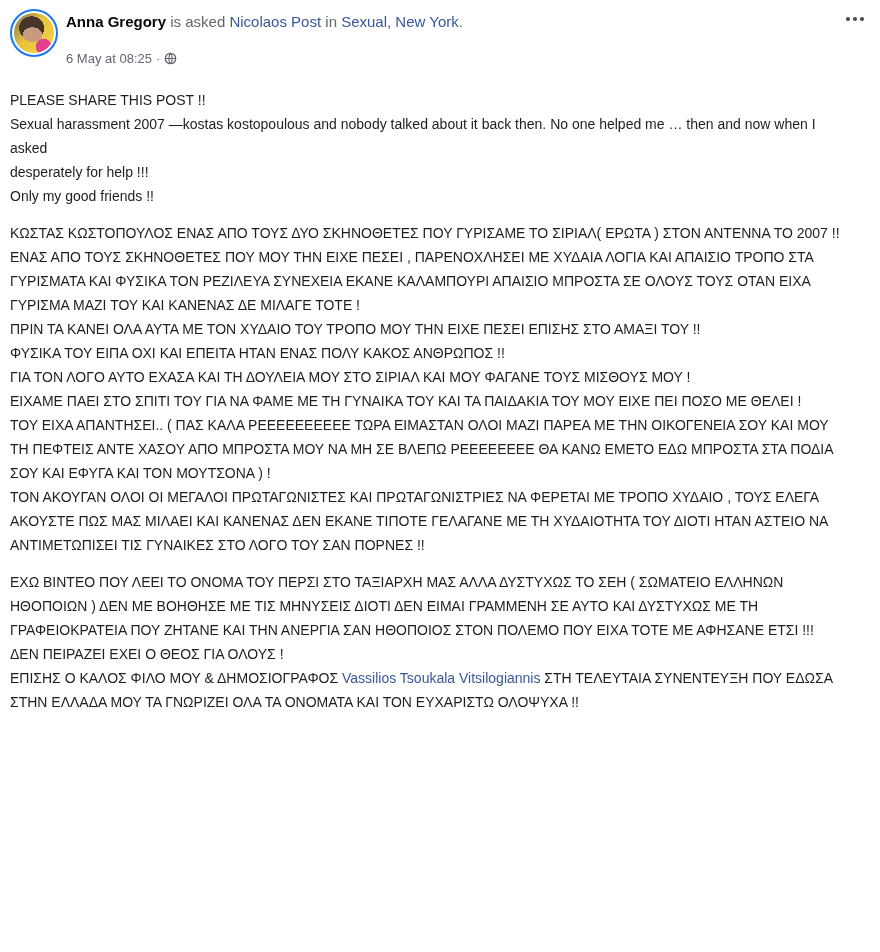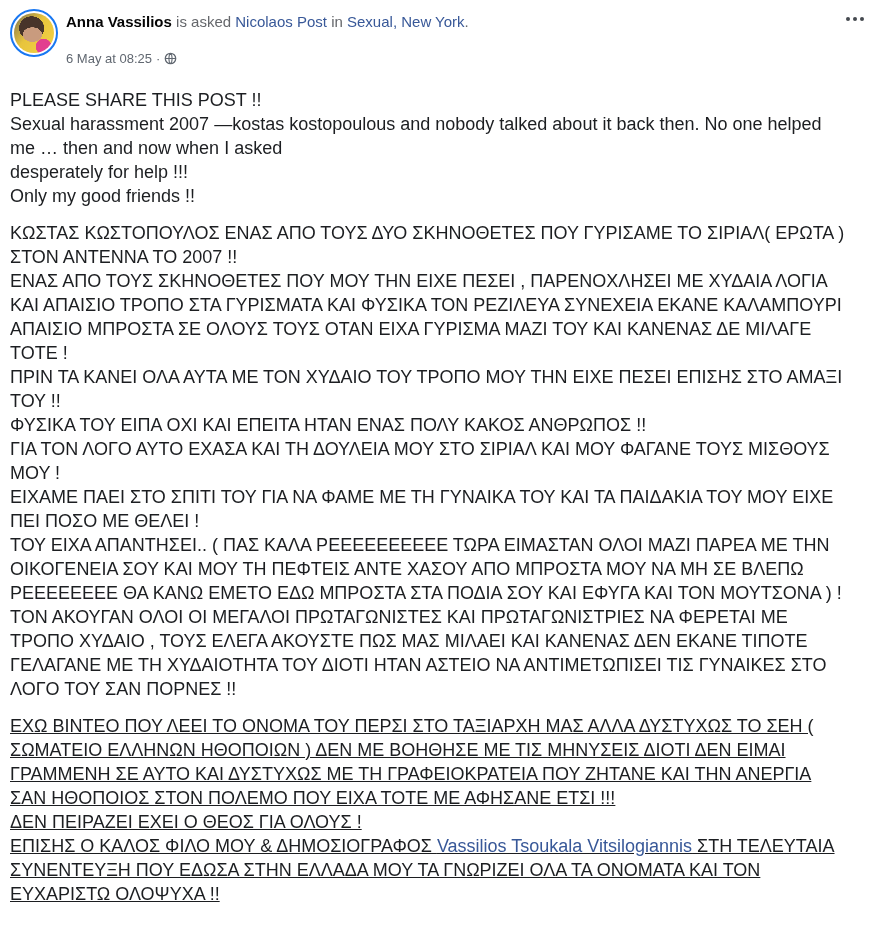--- a/index.html
+++ b/index.html
@@ -56,41 +56,41 @@
     cursor: pointer;
   }
   .menu-btn i {
     width: 4px; height: 4px; border-radius: 50%;
     background: #44494f; display: block;
   }
 
   
   .post-body {
     padding: 21px 34px 0 10px;
-    font-size: 18px;
+    font-size: 14px;
     line-height: 24px;
     color: #1c1e21;
   }
   .para { white-space: pre-line; margin: 0 0 13px 0; }
-  .para:last-child { margin-bottom: 12px; text-decoration: underline; }
+  .para:last-child { margin-bottom: 12px; }
   .inline-link { color: #385898; cursor: pointer; text-decoration: none; }
 </style>
 </head>
 <body>
 
 <div class="post">
 
   <div class="post-header">
     <div class="avatar-ring">
       <div class="avatar-photo"></div>
     </div>
 
     <div class="header-text">
       <div class="header-line1">
-        <span class="author">Anna Vassilios</span>
+        <span class="author">Anna Gregory</span>
         <span>is asked</span>
         <span class="hlink">Nicolaos Post</span>
         <span>in</span> <span class="hlink">Sexual, New York</span><span>.</span>
       </div>
       <div class="header-line2">
         <span>6 May at 08:25</span>
         <span class="meta-sep">·</span>
         <span class="globe">
           <svg viewBox="0 0 16 16" width="13" height="13" aria-hidden="true">
             <circle cx="8" cy="8" r="6.4" fill="none" stroke="#606770" stroke-width="1.6"></circle>

